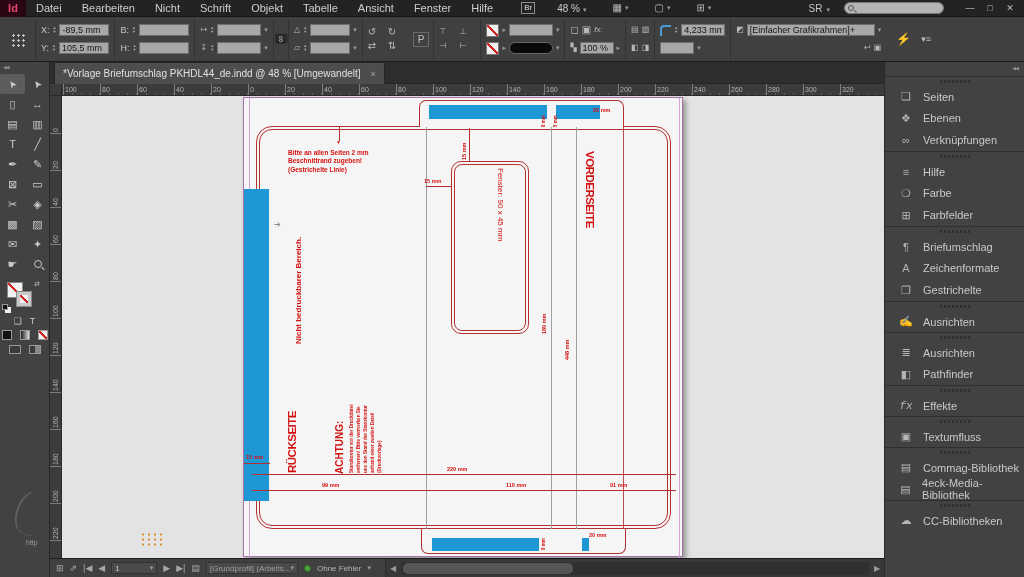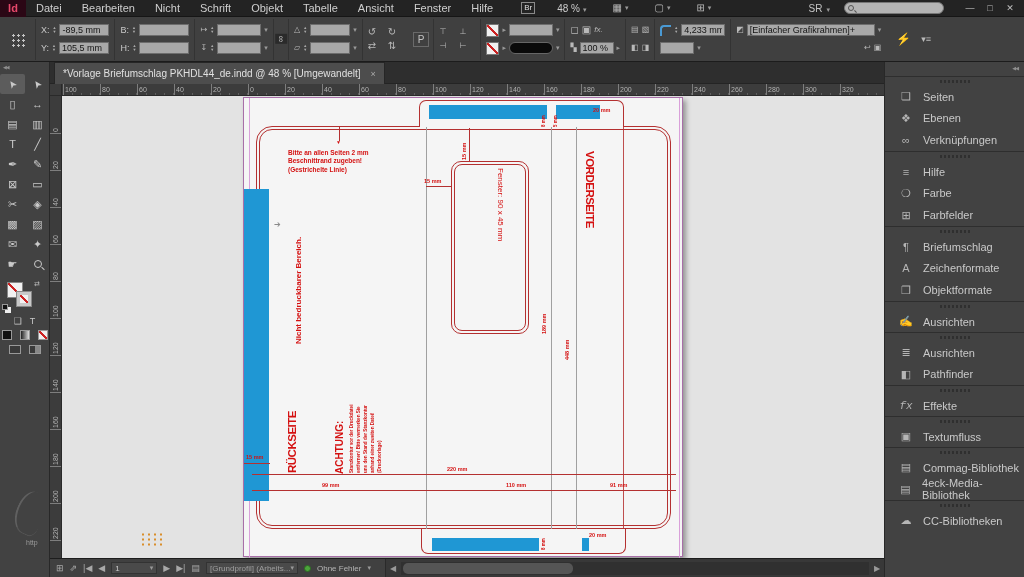--- a/index.html
+++ b/index.html
@@ -620,21 +620,21 @@
         <div class="panel-item group-start">
           <span class="pic">¶</span>
           <span>Briefumschlag</span>
         </div>
         <div class="panel-item">
           <span class="pic">A</span>
           <span>Zeichenformate</span>
         </div>
         <div class="panel-item">
           <span class="pic">❐</span>
-          <span>Objektformate</span>
+          <span>Gestrichelte</span>
         </div>
         <div class="panel-item group-start">
           <span class="pic">✍</span>
           <span>Ausrichten</span>
         </div>
         <div class="panel-item group-start">
           <span class="pic">≣</span>
           <span>Ausrichten</span>
         </div>
         <div class="panel-item">

